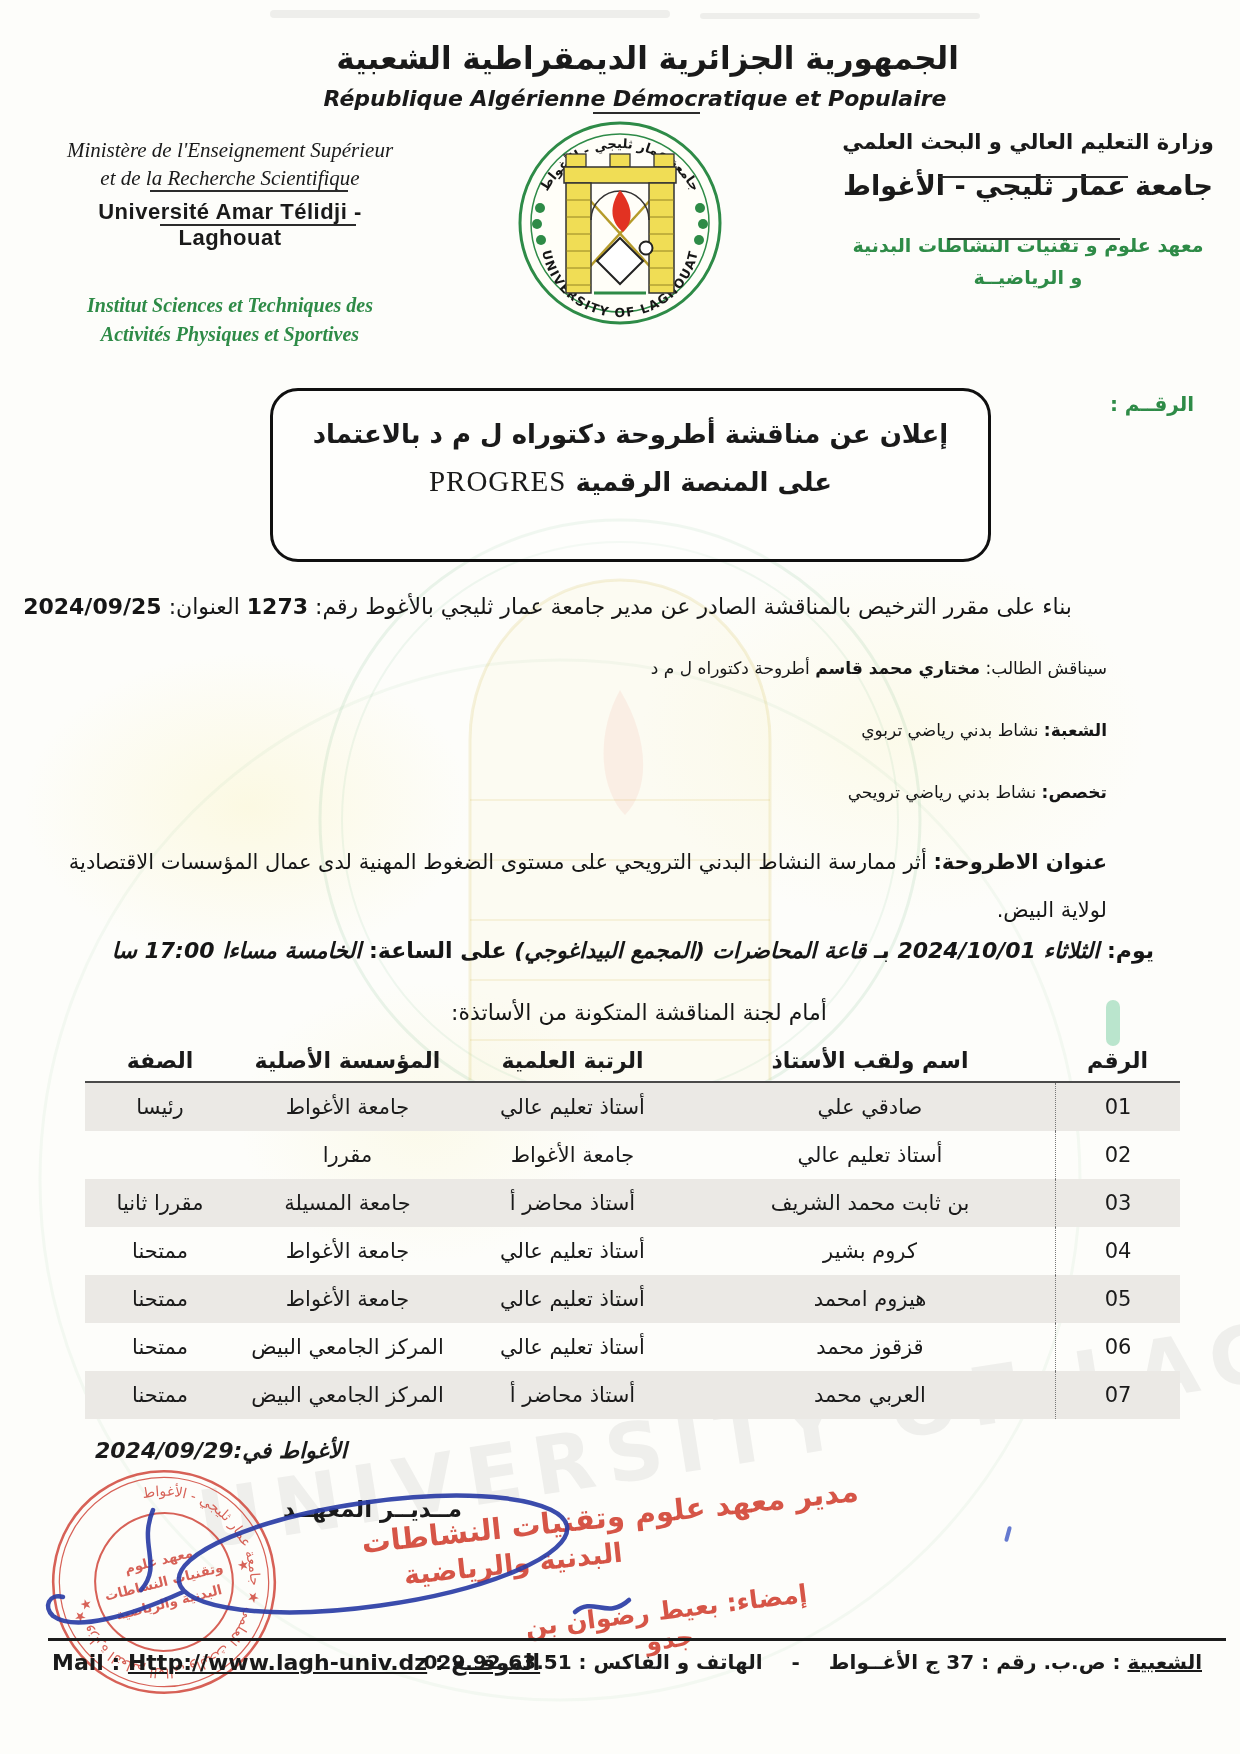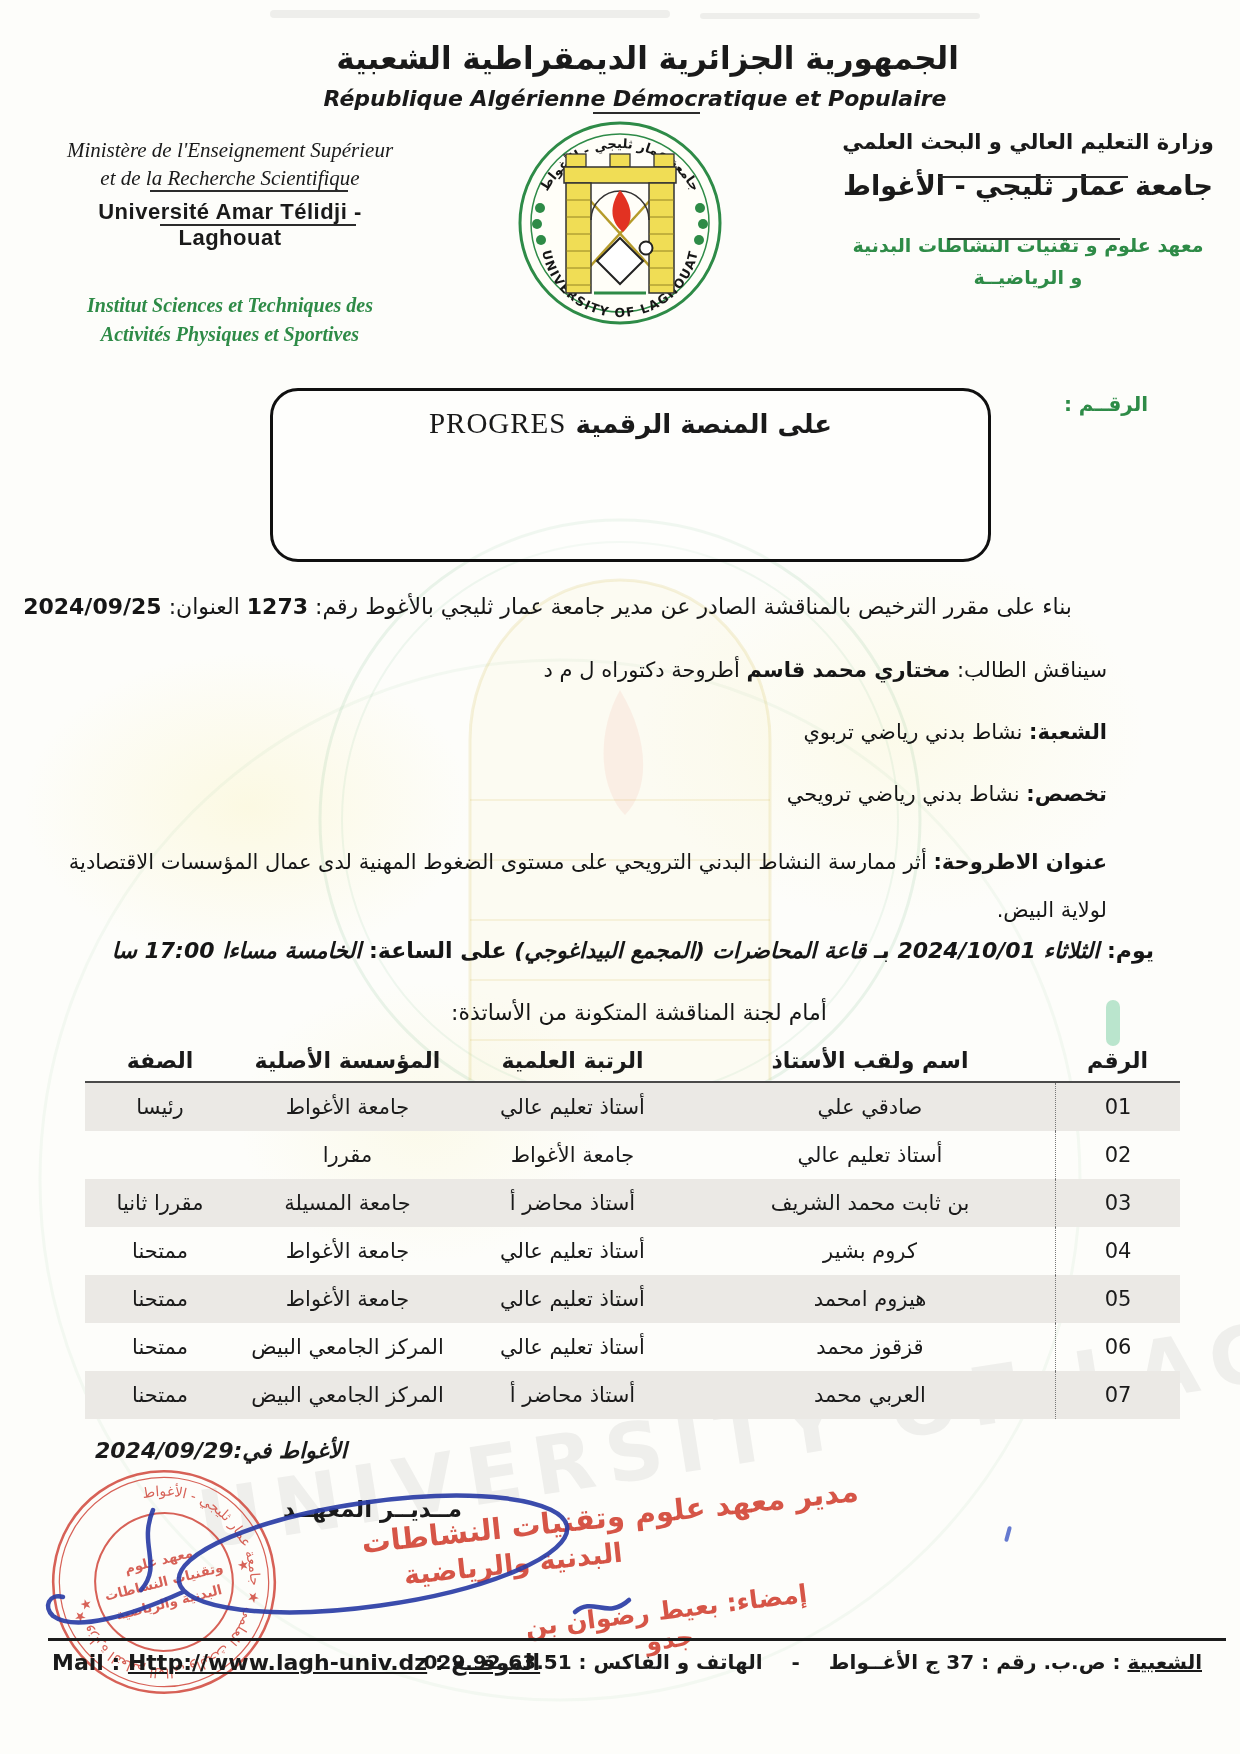--- a/index.html
+++ b/index.html
@@ -27,30 +27,30 @@
   .hdr-left .min{font-family:"Liberation Serif",serif;font-style:italic;font-size:21px;line-height:1.35;}
   .hdr-left .univ{font-family:"Liberation Sans",sans-serif;font-weight:bold;font-size:22px;margin-top:6px;letter-spacing:.5px;}
   .hdr-left .inst{font-family:"Liberation Serif",serif;font-style:italic;font-weight:bold;font-size:20px;color:#2e8b47;margin-top:40px;line-height:1.45;}
 
   
   .hdr-right{left:822px;top:130px;width:412px;text-align:center;direction:rtl;}
   .hdr-right .min{font-size:21px;font-weight:bold;white-space:nowrap;}
   .hdr-right .univ{font-size:27px;font-weight:bold;margin-top:16px;white-space:nowrap;}
   .hdr-right .inst{font-size:19px;font-weight:bold;color:#2e8b47;margin-top:28px;line-height:1.7;}
 
-  .ref-label{left:1036px;top:392px;width:140px;direction:rtl;text-align:center;color:#2e8b47;font-weight:bold;font-size:20px;}
+  .ref-label{left:1082px;top:392px;width:140px;direction:rtl;text-align:center;color:#2e8b47;font-weight:bold;font-size:20px;}
 
   
   .ann-box{left:270px;top:388px;width:715px;height:168px;border:3.5px solid #101010;border-radius:28px;background:rgba(255,255,255,.35);}
   .ann-line1{margin-top:28px;text-align:center;direction:rtl;font-size:26px;font-weight:bold;}
   .ann-line2{margin-top:16px;text-align:center;direction:rtl;font-size:26px;font-weight:bold;}
   .ann-progres{font-family:"Liberation Serif",serif;font-weight:normal;font-size:29px;letter-spacing:1px;}
 
   
-  .para{position:absolute;direction:rtl;font-size:21px;color:#161616;}
+  .para{position:absolute;direction:rtl;font-size:17px;color:#161616;}
   .p-auth{right:133px;left:40px;top:594px;font-size:22px;text-indent:35px;white-space:nowrap;}
   .p-student{right:133px;top:658px;}
   .p-branch{right:133px;top:720px;}
   .p-spec{right:133px;top:782px;}
   .p-thesis{right:133px;left:62px;top:838px;font-size:21px;line-height:2.3;}
   .p-session{right:86px;top:938px;font-size:22px;font-weight:bold;}
   .p-session i{font-style:italic;}
   .p-jury{left:0;right:0;top:1000px;text-align:center;padding-left:38px;font-size:22px;}
   .lbl{font-weight:bold;}
 
@@ -190,20 +190,21 @@
         <div>معهد علوم و تقنيات النشاطات البدنية</div>
         <div>و الرياضيــة</div>
       </div>
     </div>
     <div class="bar" style="left:938px;top:176px;width:190px;"></div>
     <div class="bar" style="left:948px;top:238px;width:172px;"></div>
 
     <div class="abs ref-label">الرقــم :</div>
 
     <div class="abs ann-box">
+      <div class="ann-line1">إعلان عن مناقشة أطروحة دكتوراه ل م د بالاعتماد</div>
       <div class="ann-line2">
         <span>على المنصة الرقمية</span>
         <span class="ann-progres">PROGRES</span>
       </div>
     </div>
 
     <div class="para p-auth">
       <span>بناء على مقرر الترخيص بالمناقشة الصادر عن مدير جامعة عمار ثليجي بالأغوط رقم:</span>
       <b>1273</b>
       <span>العنوان:</span>

